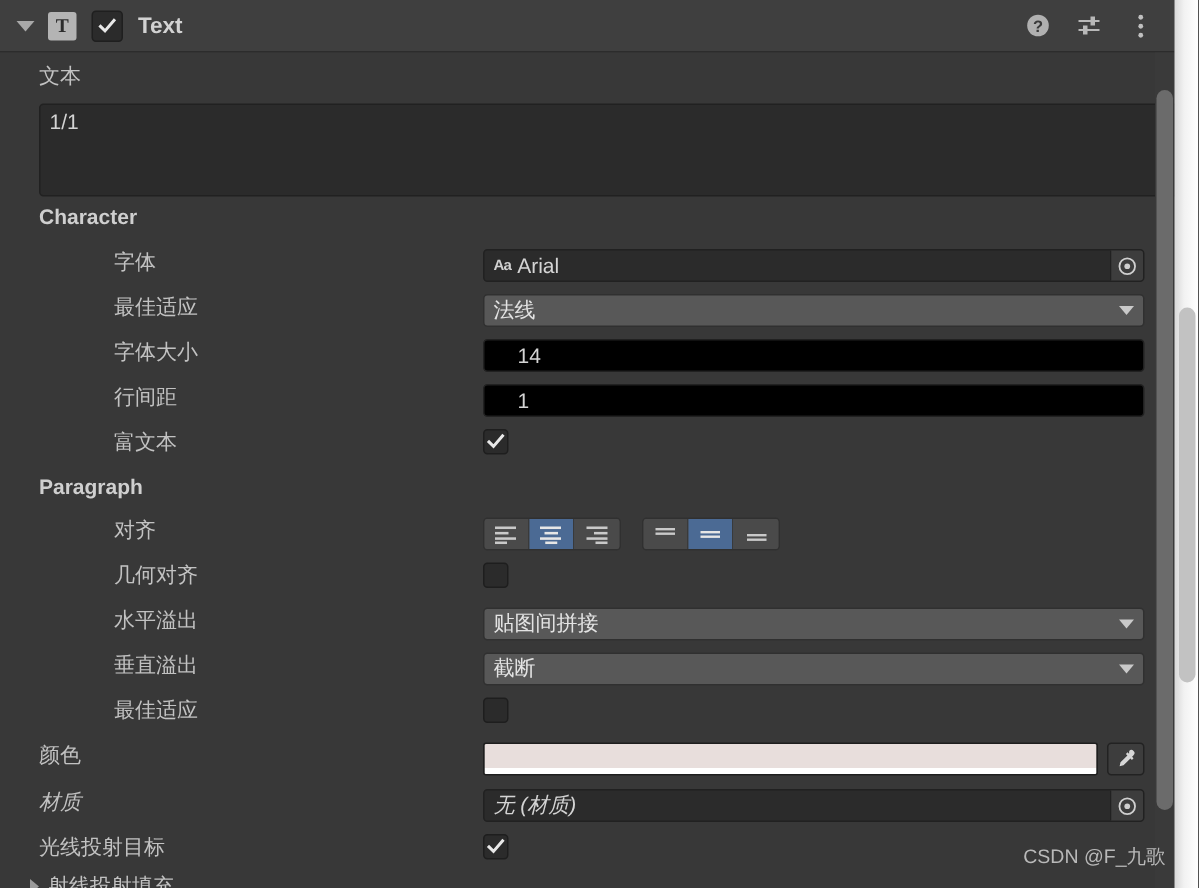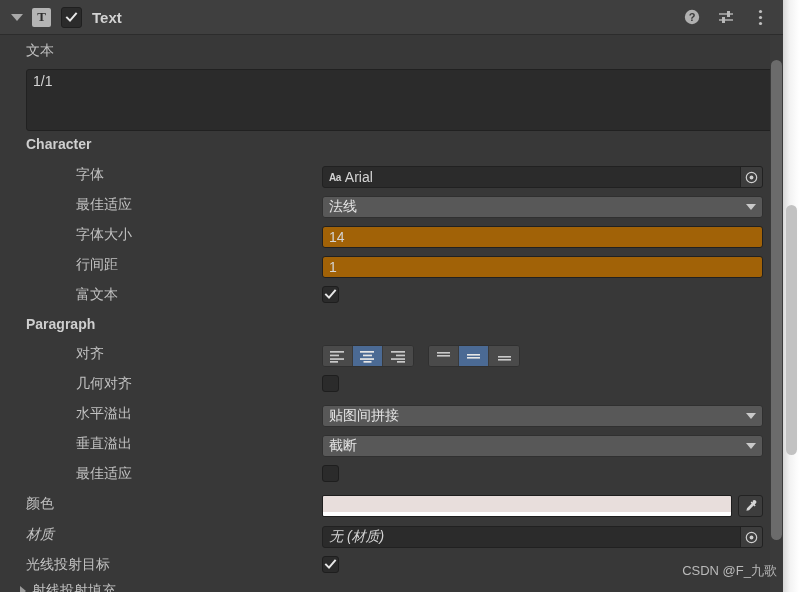--- a/index.html
+++ b/index.html
@@ -135,27 +135,27 @@
     margin-left: auto; margin-right: 6px;
     width: 0; height: 0;
     border-left: 5px solid transparent;
     border-right: 5px solid transparent;
     border-top: 6px solid #c9c9c9;
   }
 
   
   .num-field {
     width: 441px; height: 22px;
-    background: #a16207;
+    background: #000000;
     border: 1px solid #212121;
     border-radius: 3px;
     box-sizing: border-box;
     display: flex; align-items: center;
     color: #d4d4d4; font-size: 14px;
-    padding-left: 6px;
+    padding-left: 22px;
   }
 
   
   .cbox {
     width: 17px; height: 17px;
     background: #2b2b2b;
     border: 1px solid #1e1e1e;
     border-radius: 3px;
     display: flex; align-items: center; justify-content: center;
     box-sizing: border-box;

